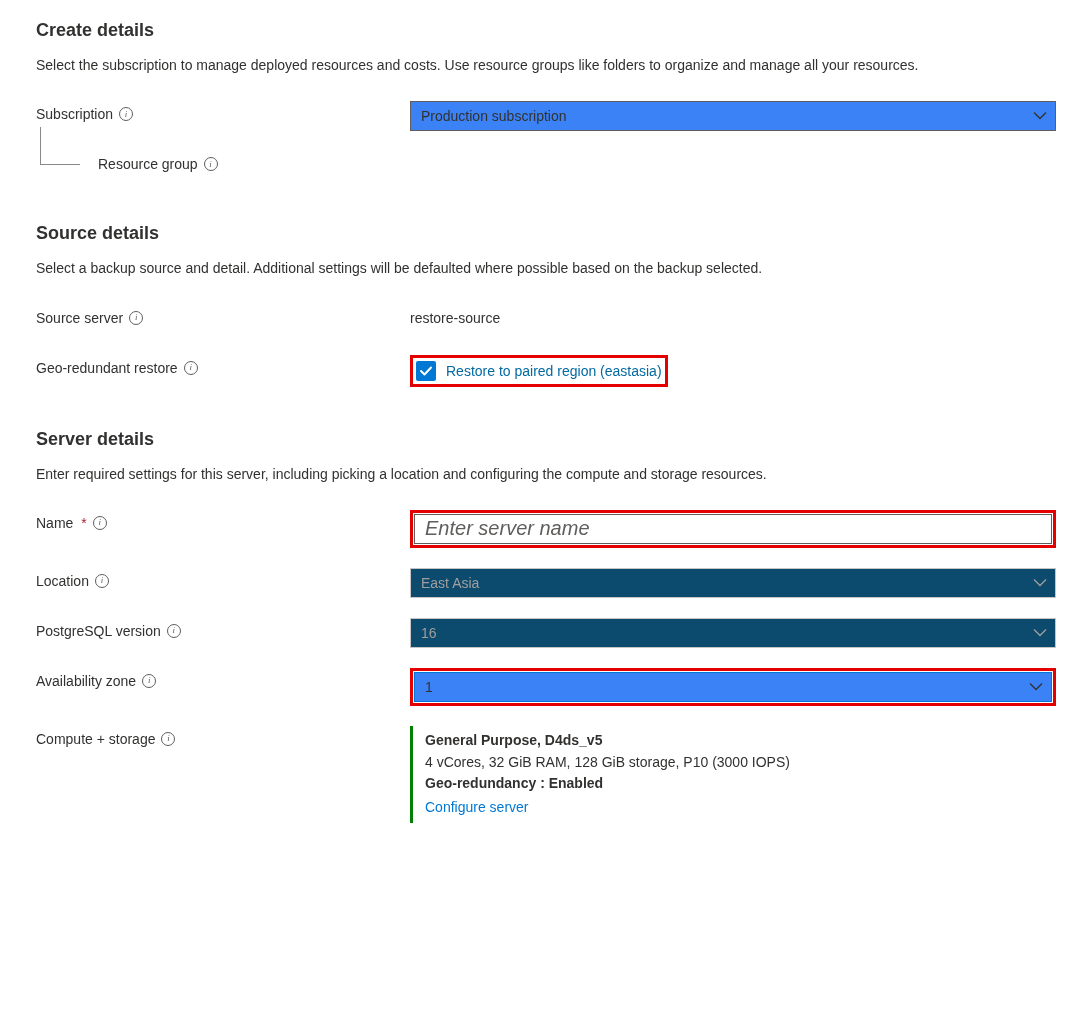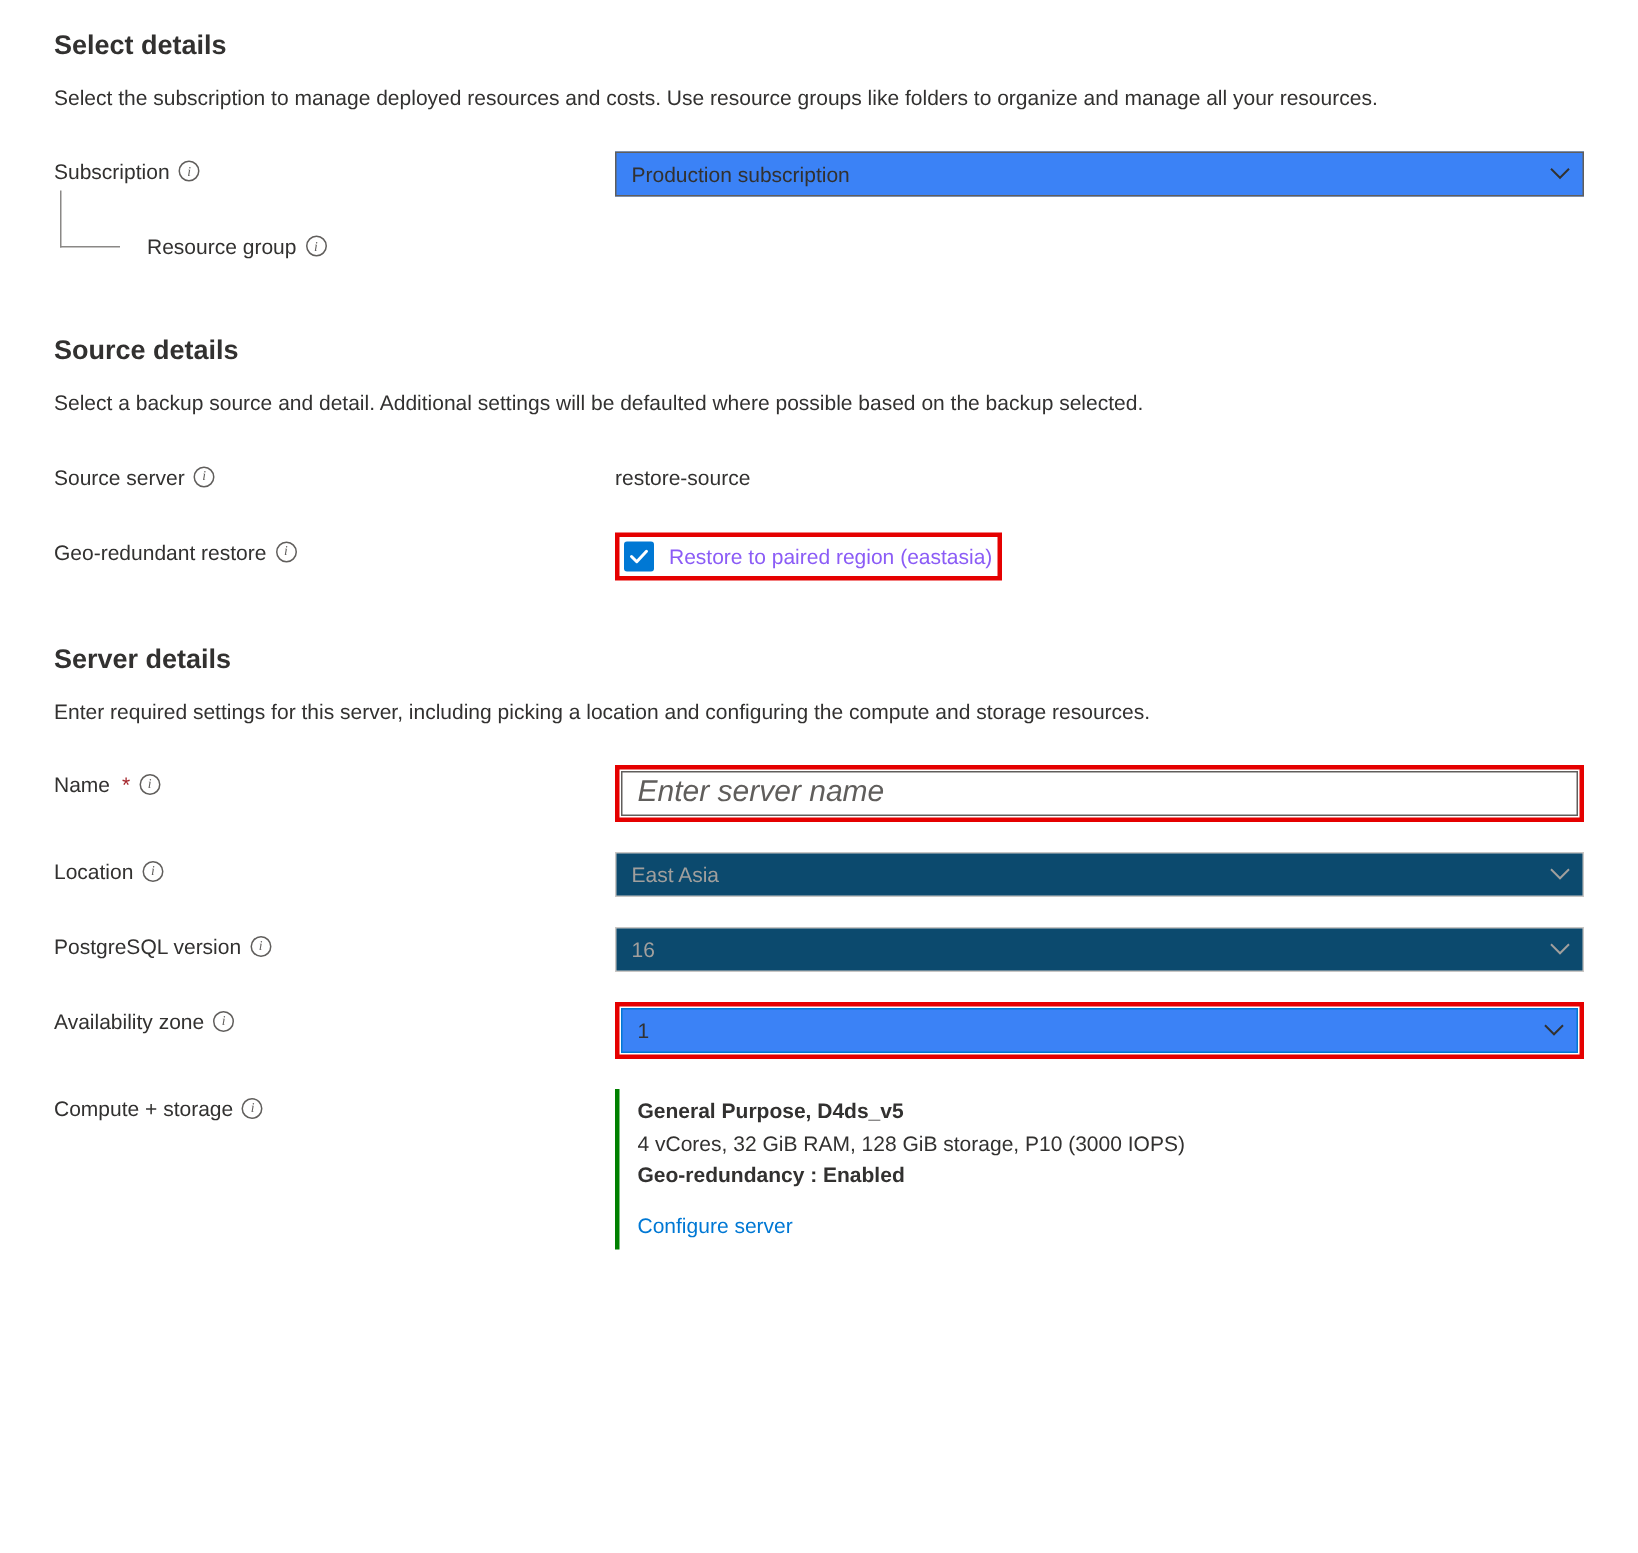--- a/index.html
+++ b/index.html
@@ -133,21 +133,21 @@
       height: 20px;
       background: #0078d4;
       border-radius: 2px;
       display: flex;
       align-items: center;
       justify-content: center;
       flex-shrink: 0;
       cursor: pointer;
     }
     .checkbox svg { width: 14px; height: 14px; }
-    .checkbox-label { font-size: 14px; color: #8b5cf6; cursor: pointer; }
+    .checkbox-label { font-size: 14px; color: #0369a1; cursor: pointer; }
     
     .highlight-box {
       border: 3px solid #e50000;
       padding: 3px;
       display: inline-block;
     }
     .highlight-wrap {
       border: 3px solid #e50000;
       padding: 1px;
     }
@@ -160,21 +160,21 @@
       font-size: 14px;
       line-height: 1.55;
     }
     .compute-block b { font-weight: 600; }
     .spacer { height: 22px; }
     .chev svg { width: 14px; height: 9px; display: block; }
   </style>
 </head>
 <body>
 
-<h2 class="section-heading">Select details</h2>
+<h2 class="section-heading">Create details</h2>
 <p class="section-desc">Select the subscription to manage deployed resources and costs. Use resource groups like folders to organize and manage all your resources.</p>
 
 <div class="form-row">
   <div class="label-col">
     <span>Subscription</span>
     <span class="info-icon">i</span>
   </div>
   <div class="control-col">
     <div class="dropdown">
       <span>Production subscription</span>
@@ -303,16 +303,16 @@
 <div class="form-row">
   <div class="label-col">
     <span>Compute + storage</span>
     <span class="info-icon">i</span>
   </div>
   <div class="control-col">
     <div class="compute-block">
       <b>General Purpose, D4ds_v5</b><br>
       <span>4 vCores, 32 GiB RAM, 128 GiB storage, P10 (3000 IOPS)</span><br>
       <b>Geo-redundancy : Enabled</b><br>
-      <a class="sub-link" style="margin-top:12px">Configure server</a>
+      <a class="sub-link" style="margin-top:2px">Configure server</a>
     </div>
   </div>
 </div>
 
 </body></html>

